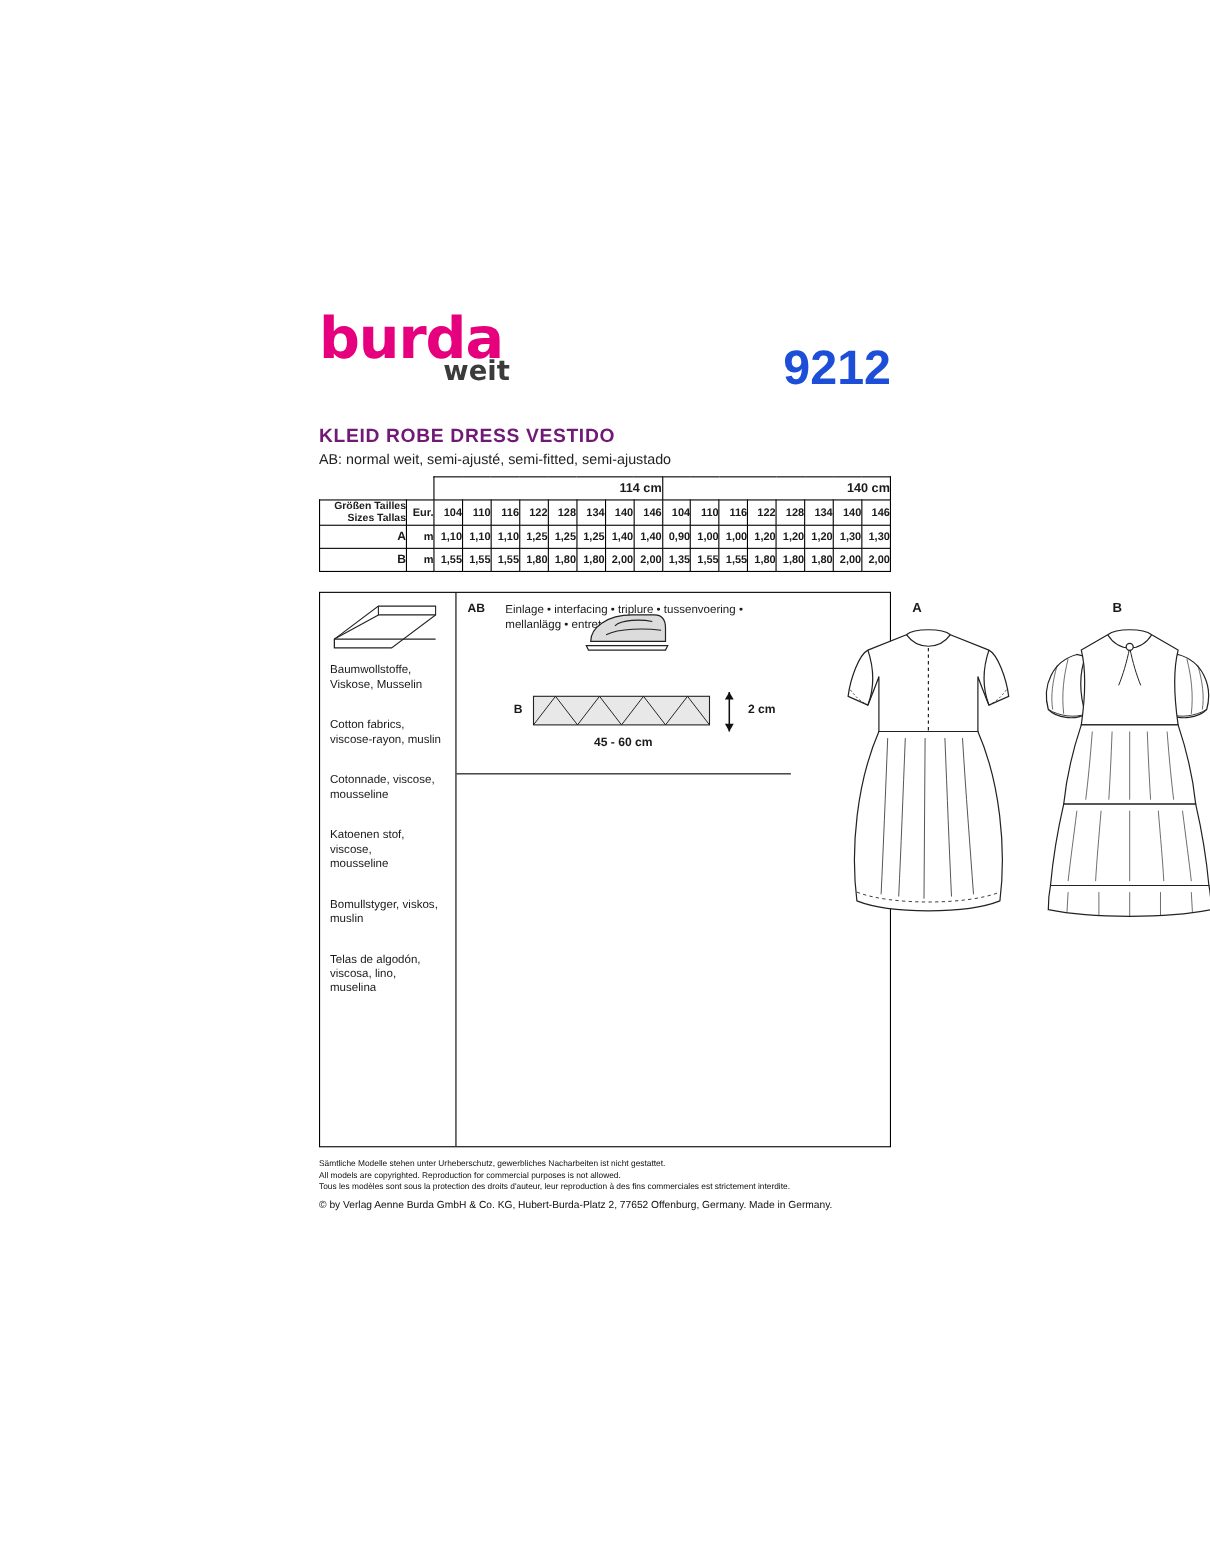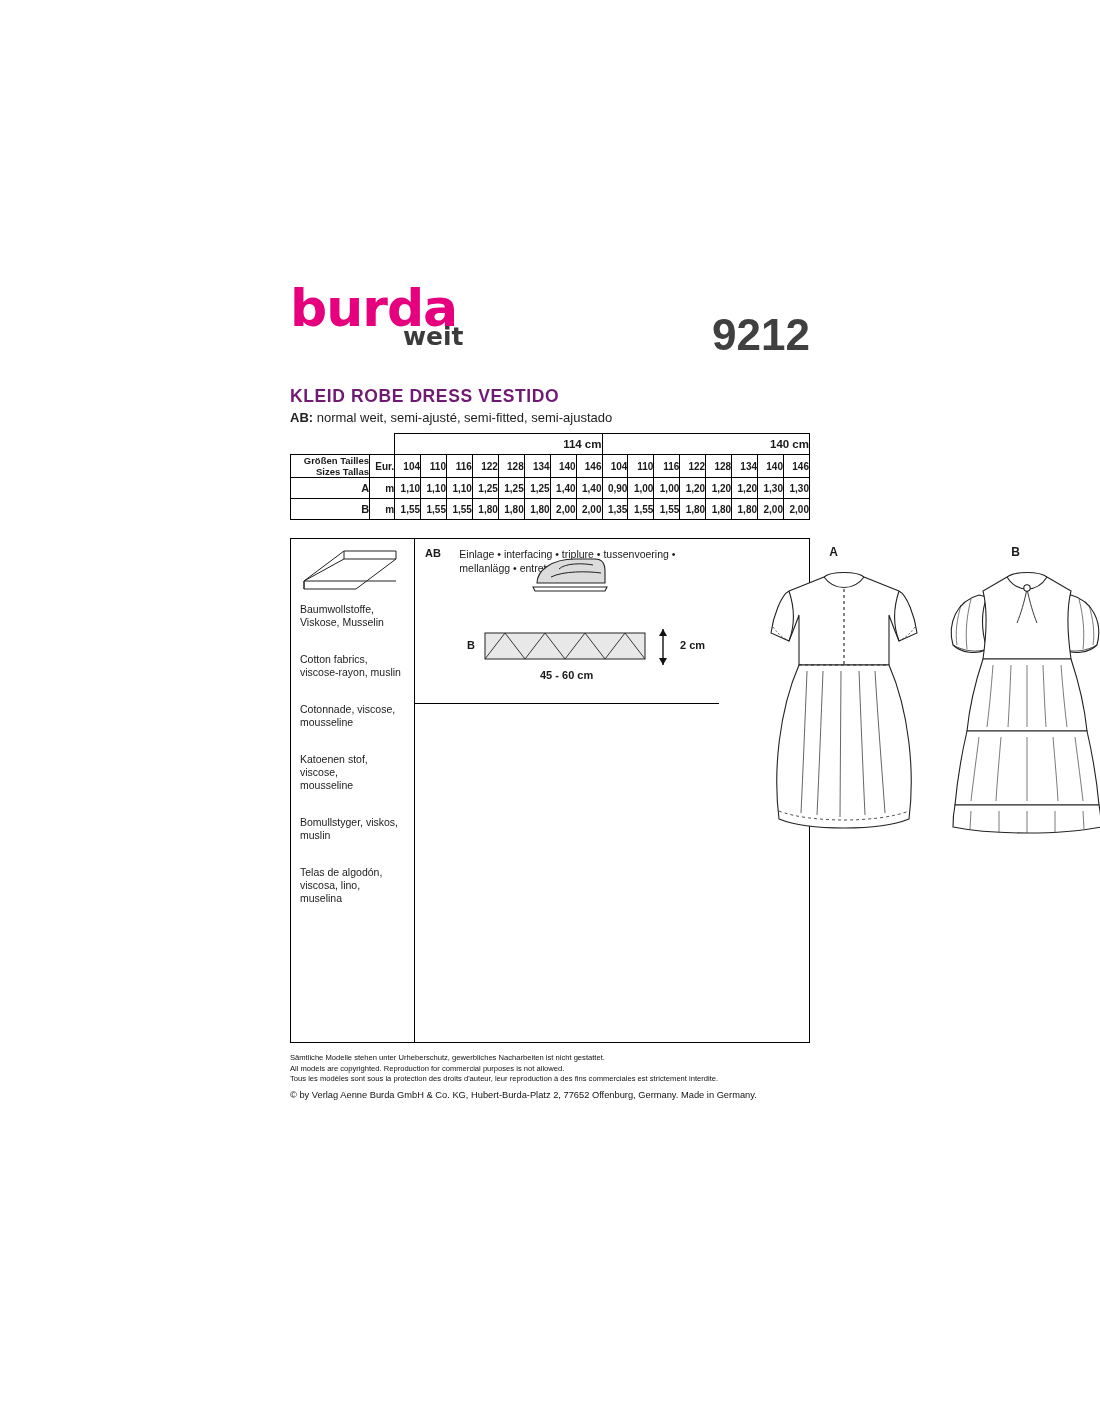--- a/index.html
+++ b/index.html
@@ -51,41 +51,41 @@
     color: #3b3b3b;
     position: absolute;
     left: 113px;
     top: 40px;
     letter-spacing: 0px;
   }
   .pattern-number {
     font-family: "Liberation Sans", sans-serif;
     font-weight: bold;
     font-size: 44px;
-    color: #404040;
+    color: #1d4ed8;
     line-height: 46px;
     margin-top: 2px;
   }
 
   
   .titles {
     margin-top: 28px;
   }
   .title-main {
     font-weight: bold;
     font-size: 17.5px;
     letter-spacing: 0.6px;
     color: #701a75;
   }
   .title-sub {
     font-size: 13px;
     margin-top: 3px;
     color: #222;
   }
-  .title-sub b { font-weight: bold; }
+  .title-sub b { font-weight: normal; }
 
   
   table.fabric {
     border-collapse: collapse;
     width: 100%;
     margin-top: 8px;
     font-size: 10.5px;
   }
   table.fabric td, table.fabric th {
     border: 1px solid #000;

